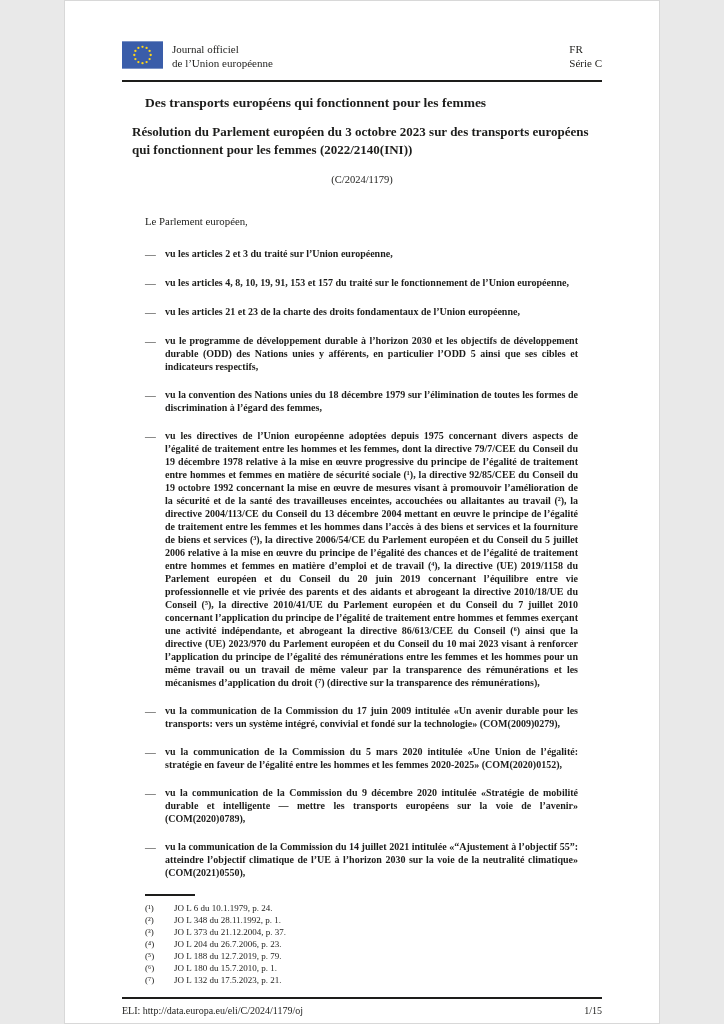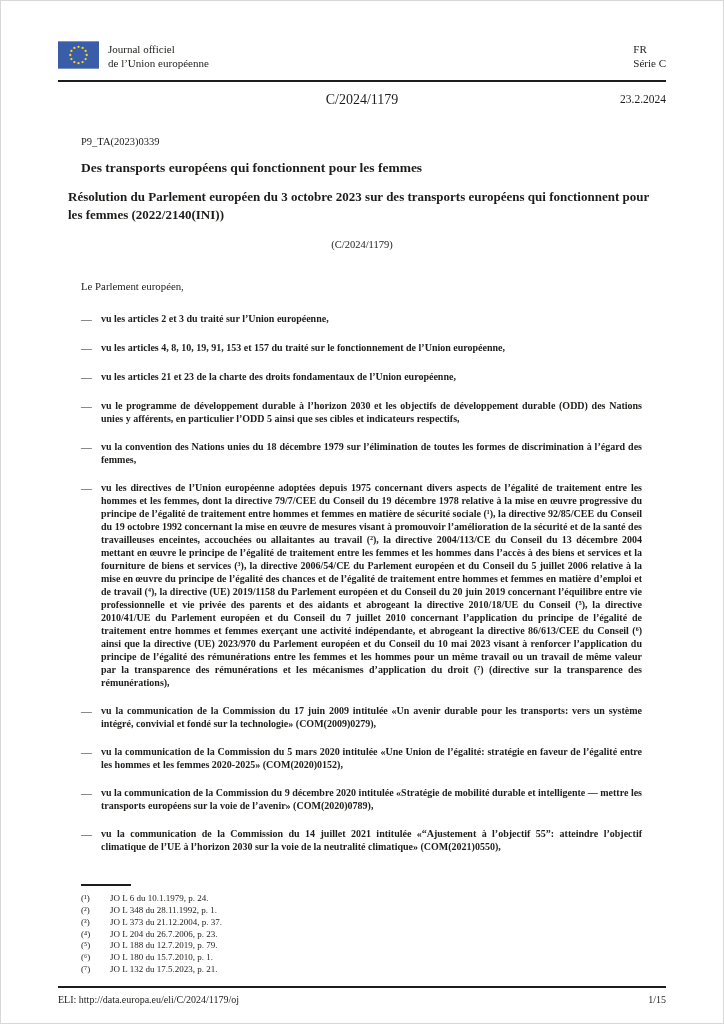--- a/index.html
+++ b/index.html
@@ -1,18 +1,18 @@
 <!DOCTYPE html>
 <html><head>
 <meta charset="utf-8">
 <style>
   * { margin:0; padding:0; box-sizing:border-box; }
   html,body { background:#e9e9e9; }
   .page {
-    width:724px; height:1024px; margin:0 auto; background:#ffffff;
+    width:596px; height:1024px; margin:0 auto; background:#ffffff;
     font-family:"Liberation Serif", serif; color:#1d1d1b;
     padding:40px 57px 0 57px;
     display:flex; flex-direction:column;
     border:1px solid #d8d8d8; overflow:hidden;
   }
   
   .hdr { display:flex; align-items:flex-start; }
   .flag { width:41px; height:28px; flex:0 0 auto; }
   .jtitle { margin-left:9px; font-size:11px; line-height:1.3; padding-top:1px; }
   .hdr-right { margin-left:auto; text-align:left; font-size:11px; line-height:1.3; padding-top:1px; }
@@ -69,27 +69,22 @@
       <div>Journal officiel</div>
       <div>de l’Union européenne</div>
     </div>
     <div class="hdr-right">
       <div>FR</div>
       <div>Série C</div>
     </div>
   </div>
   <div class="hdr-rule"></div>
 
-  <div class="docline">
-    <div class="docnum">C/2024/1179</div>
-    <div class="docdate">23.2.2024</div>
-  </div>
 
   <div class="inner">
-    <div class="pref">P9_TA(2023)0339</div>
     <div class="title">Des transports européens qui fonctionnent pour les femmes</div>
   </div>
   <div class="subtitle">Résolution du Parlement européen du 3 octobre 2023 sur des transports européens qui fonctionnent pour les femmes (2022/2140(INI))</div>
   <div class="cref">(C/2024/1179)</div>
 
   <div class="inner">
     <div class="intro">Le Parlement européen,</div>
     <div class="items">
 
       <div class="item">

